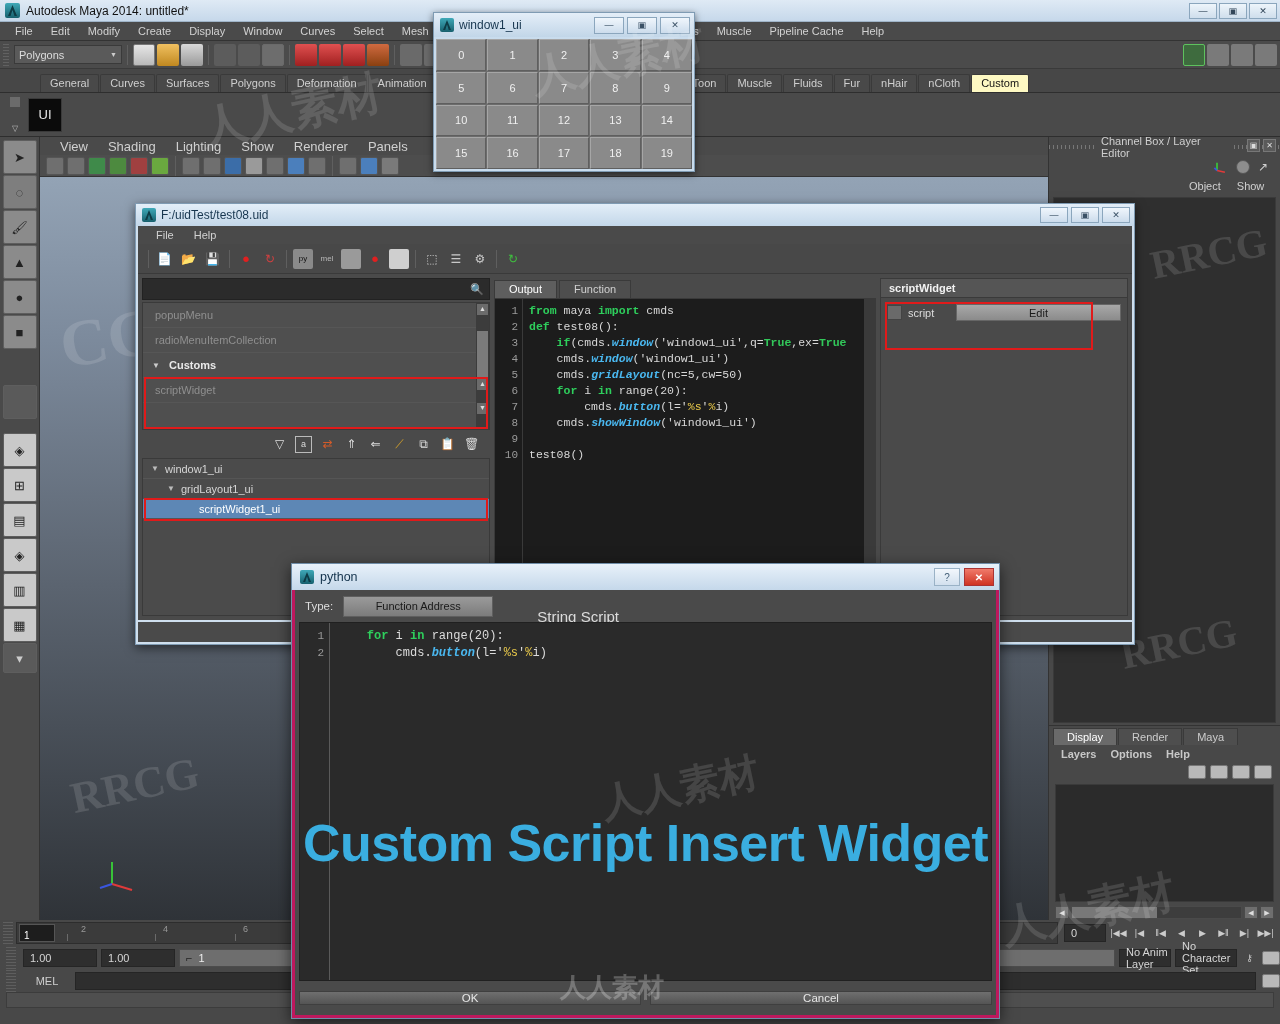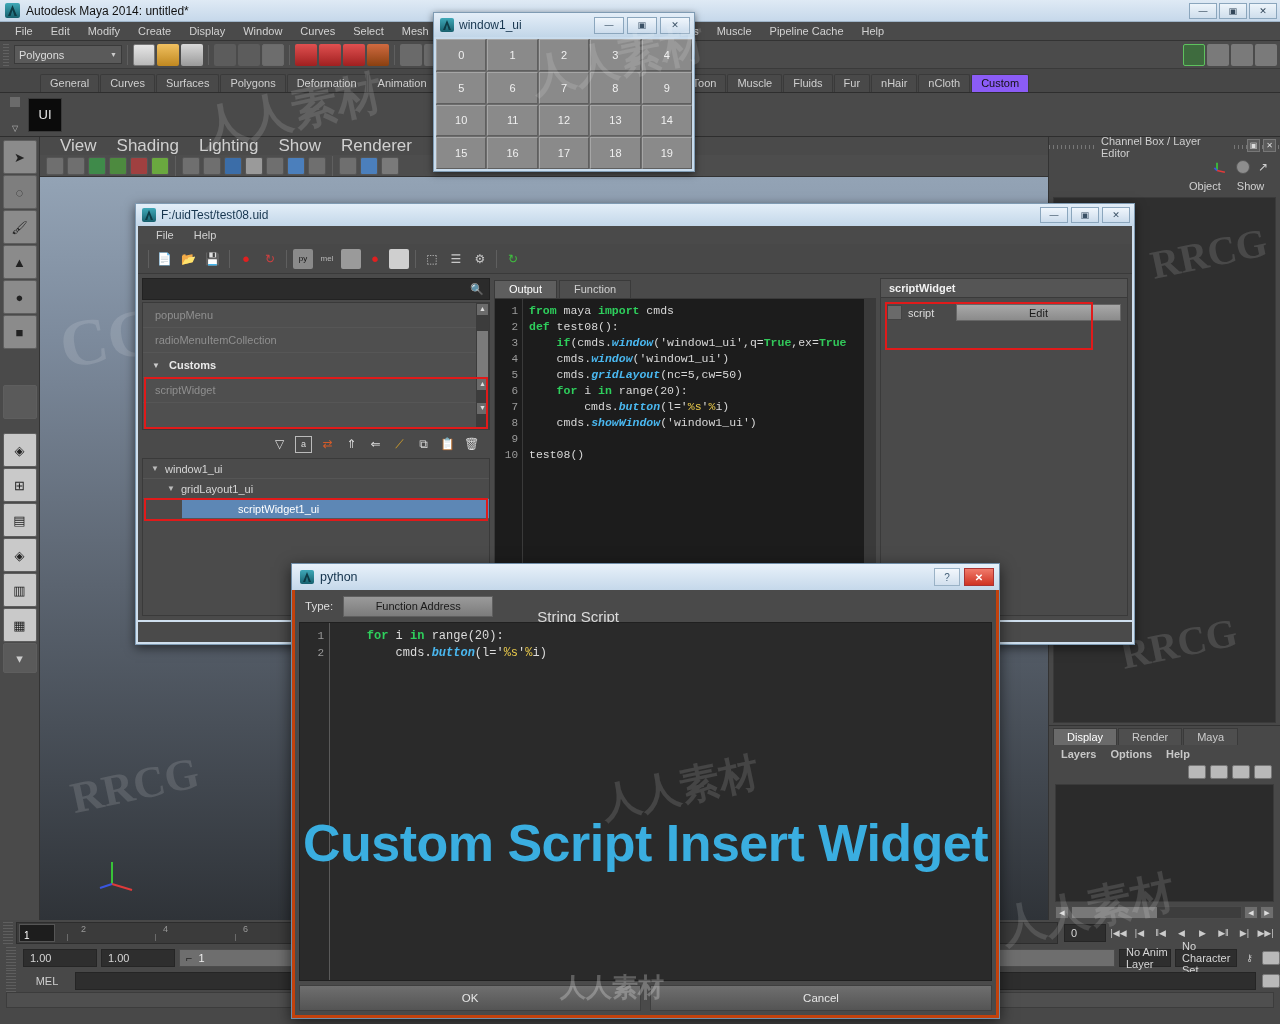--- a/index.html
+++ b/index.html
@@ -53,42 +53,42 @@
   }
   .combo .car{margin-left:auto;font-size:7px;color:#ccc;}
   .sep { width:1px;height:20px;background:#5f5f5f;margin:0 3px; }
   .sicon { width:22px;height:22px;border-radius:2px;flex:none; position:relative;}
   .sicon.box { border:1px solid #6a6a6a; }
 
   .shelfbar { height:24px;background:#474747;display:flex;align-items:flex-end; padding-left:40px;
      border-bottom:1px solid #2e2e2e;}
   .shelftab { padding:2px 9px 3px; font-size:11px; color:#cfcfcf; background:#494949;
      border:1px solid #3a3a3a; border-bottom:none; margin-right:1px; border-radius:2px 2px 0 0;}
-  .shelftab.active { background:#8b5cf6; color:#111; }
+  .shelftab.active { background:#fef9c3; color:#111; }
 
   .shelfarea { height:44px; background:#4a4a4a; display:flex; align-items:center;
      border-bottom:1px solid #2e2e2e; padding-left:8px;}
   .shelf-handle{width:14px;height:36px;display:flex;flex-direction:column;align-items:center;justify-content:space-between;}
   .shelf-handle .sq{width:10px;height:10px;background:#6b6b6b;}
   .shelf-handle .tri{font-size:8px;color:#bbb;}
   .shelfbtn { width:34px;height:34px;background:#0b0b0b;border:1px solid #3a3a3a;
      display:flex;align-items:center;justify-content:center;color:#e8e8e8;font-size:13px;margin-left:6px;}
 
   
   .body-row { display:flex; height:calc(1024px - 22px - 19px - 28px - 24px - 44px - 104px); }
   .toolbox { width:40px;background:#4a4a4a;display:flex;flex-direction:column;align-items:center;
      padding-top:3px;gap:1px;border-right:1px solid #333;}
   .tb-item { width:34px;height:34px;border:1px solid #5e5e5e;background:#8b8b8b;border-radius:2px;
      display:flex;align-items:center;justify-content:center;font-size:13px;color:#222;}
   .tb-blank{width:34px;height:34px;background:#4a4a4a;border:none;}
   .tb-small{width:34px;height:30px;}
 
   .viewport-col { flex:1; display:flex; flex-direction:column; min-width:0;}
   .vp-menu { height:18px;background:#4a4a4a;display:flex;align-items:center;padding-left:10px;gap:0;}
-  .vp-menu .mi{padding:0 10px;font-size:17px;color:#d0d0d0;}
+  .vp-menu .mi{padding:0 10px;font-size:13px;color:#d0d0d0;}
   .vp-tools { height:22px;background:#4d4d4d;display:flex;align-items:center;padding-left:6px;gap:3px;
      border-bottom:1px solid #333;}
   .vt { width:18px;height:18px;border-radius:2px;background:#6f6f6f;border:1px solid #555;}
   .viewport { flex:1; background:linear-gradient(#93a3b5 0%, #7c8a9c 22%, #5b6470 55%, #2f3338 100%);
      position:relative; overflow:hidden; }
   .axis-gizmo{position:absolute;left:58px;bottom:26px;width:40px;height:40px;}
 
   .rightpanel { width:232px;background:#484848;border-left:1px solid #333;display:flex;flex-direction:column;}
   .rp-title { height:20px;display:flex;align-items:center;justify-content:center;font-size:11px;color:#cfcfcf;
      background:#484848;position:relative;}
@@ -179,21 +179,21 @@
   .u-li.group:before{content:"▼";position:absolute;left:9px;font-size:8px;color:#ccc;font-weight:normal;}
   .u-vscroll{position:absolute;right:0;top:0;bottom:0;width:13px;background:#3c3c3c;}
   .u-vthumb{position:absolute;right:1px;top:28px;width:11px;height:46px;background:#7b7b7b;}
   .u-varrow{position:absolute;right:1px;width:11px;height:11px;background:#6b6b6b;color:#ddd;font-size:7px;text-align:center;line-height:10px;}
   .redbox{position:absolute;border:2px solid #e01a1a;pointer-events:none;}
   .u-rowtools{height:24px;display:flex;align-items:center;justify-content:flex-end;gap:7px;padding-right:10px;}
   .rt{width:17px;height:17px;display:flex;align-items:center;justify-content:center;font-size:12px;color:#ddd;}
   .u-tree{flex:1;background:#4b4b4b;border:1px solid #3a3a3a;min-height:0;position:relative;}
   .tnode{height:20px;line-height:20px;font-size:11px;color:#d6d6d6;border-bottom:1px solid #555;position:relative;}
   .tnode .arw{position:absolute;font-size:8px;color:#bbb;}
-  .tnode.sel{background:#5d87b5;color:#fff;margin-left:39px;}
+  .tnode.sel{background:#5d87b5;color:#fff;}
 
   .u-center{flex:1;display:flex;flex-direction:column;min-width:0;}
   .tabs{height:20px;display:flex;align-items:flex-end;}
   .tab{padding:2px 14px 3px;font-size:11px;color:#d0d0d0;background:#4e4e4e;border:1px solid #3a3a3a;border-bottom:none;margin-right:2px;}
   .tab.active{background:#5e5e5e;color:#fff;}
   .codebox{flex:1;background:#1c1c1c;border:1px solid #3a3a3a;display:flex;overflow:hidden;}
   .gutter{width:28px;background:#1c1c1c;border-right:1px solid #3a3a3a;padding-top:4px;text-align:right;}
   .gutter div{height:16px;line-height:16px;font-family:"Liberation Mono",monospace;font-size:11px;color:#9a9a9a;padding-right:4px;}
   .codelines{flex:1;padding:4px 0 0 6px;overflow:hidden;}
   .codelines div{height:16px;line-height:16px;font-family:"Liberation Mono",monospace;font-size:11.5px;color:#d8d8d8;white-space:pre;}
@@ -208,41 +208,41 @@
   .attrbody{flex:1;background:#4a4a4a;border:1px solid #3a3a3a;border-top:none;padding:6px;position:relative;}
   .attrrow{display:flex;align-items:center;gap:6px;}
   .chk{width:15px;height:15px;background:#6a6a6a;border:1px solid #444;}
   .attrlbl{font-size:11px;color:#ddd;width:42px;}
   .editbtn{flex:1;height:17px;background:linear-gradient(#a8a8a8,#8b8b8b);border:1px solid #666;
      display:flex;align-items:center;justify-content:center;color:#1a1a1a;font-size:11px;}
   #uidwin .u-statusbar{height:20px;margin:0 2px 2px;background:#4a4a4a;}
 
   
   #pydlg{position:absolute;left:291px;top:563px;width:709px;height:456px;
-     background:#c2410c;border:1px solid #6f8da8;box-shadow:0 4px 14px rgba(0,0,0,.6);display:flex;flex-direction:column;}
+     background:#be185d;border:1px solid #6f8da8;box-shadow:0 4px 14px rgba(0,0,0,.6);display:flex;flex-direction:column;}
   #pydlg .p-title{height:26px;background:linear-gradient(#e8f1fa,#c5d8ea);display:flex;align-items:center;padding-left:8px;color:#13324b;font-size:12.5px;flex:none;}
   #pydlg .p-title .tb-icon{width:14px;height:14px;margin-right:6px;border-radius:2px;background:linear-gradient(#3fa9b8,#17606e);position:relative;}
   #pydlg .p-title .tb-icon:after{content:"";position:absolute;left:3px;top:2px;width:8px;height:10px;background:#0d3b45;clip-path:polygon(50% 0,100% 100%,72% 100%,50% 45%,28% 100%,0 100%);}
   #pydlg .p-btns{margin-left:auto;display:flex;gap:4px;padding-right:5px;}
   #pydlg .p-help{width:26px;height:18px;border:1px solid #9ab2c6;background:linear-gradient(#f2f7fc,#d2e0ee);color:#45617a;font-size:10px;display:flex;align-items:center;justify-content:center;}
   #pydlg .p-close{width:30px;height:18px;border:1px solid #a33;background:linear-gradient(#f07a6a,#cf3322);color:#fff;font-size:10px;font-weight:bold;display:flex;align-items:center;justify-content:center;}
   #pydlg .p-body{flex:1;background:#4a4a4a;margin:0 3px 3px;display:flex;flex-direction:column;padding:4px;gap:4px;min-height:0;}
   .typerow{height:24px;display:flex;align-items:center;gap:10px;padding-left:6px;}
   .typelbl{font-size:11.5px;color:#ddd;}
   .typebtn{width:150px;height:21px;background:linear-gradient(#9a9a9a,#7c7c7c);border:1px solid #5f5f5f;
      display:flex;align-items:center;justify-content:center;color:#1a1a1a;font-size:11px;}
   .typebtn2{width:150px;height:21px;display:flex;align-items:center;justify-content:center;color:#dcdcdc;font-size:15px;margin-top:21px;}
   .pcode{flex:1;background:#2a2a2a;border:1px solid #202020;display:flex;position:relative;min-height:0;overflow:hidden;}
   .pgutter{width:30px;background:#2a2a2a;border-right:1px solid #5a5a5a;padding-top:5px;text-align:right;}
   .pgutter div{height:17px;line-height:17px;font-family:"Liberation Mono",monospace;font-size:11px;color:#9a9a9a;padding-right:5px;}
   .pcodelines{flex:1;padding:5px 0 0 8px;}
   .pcodelines div{height:17px;line-height:17px;font-family:"Liberation Mono",monospace;font-size:12px;color:#dcdcdc;white-space:pre;}
   .bigtext{position:absolute;left:0;right:0;top:190px;text-align:center;
      font-size:52px;font-weight:bold;color:#3aaee0;letter-spacing:-0.5px;}
-  .pbtnrow{height:26px;display:flex;gap:9px;}
+  .pbtnrow{height:26px;display:flex;gap:9px;align-items:center;}
   .dlgbtn{flex:1;background:linear-gradient(#6f6f6f,#545454);border:1px solid #3f3f3f;
      display:flex;align-items:center;justify-content:center;color:#e6e6e6;font-size:11.5px;}
 
   
   .wm{position:absolute;color:rgba(255,255,255,.13);font-weight:bold;pointer-events:none;
       font-family:"Liberation Serif",serif;user-select:none;}
 </style>
 </head>
 <body>
 

